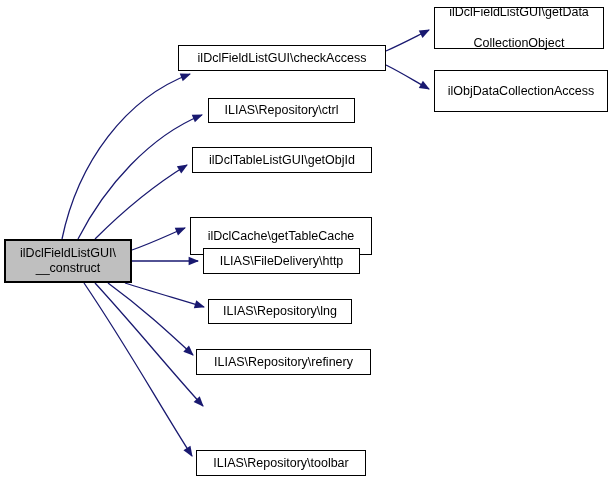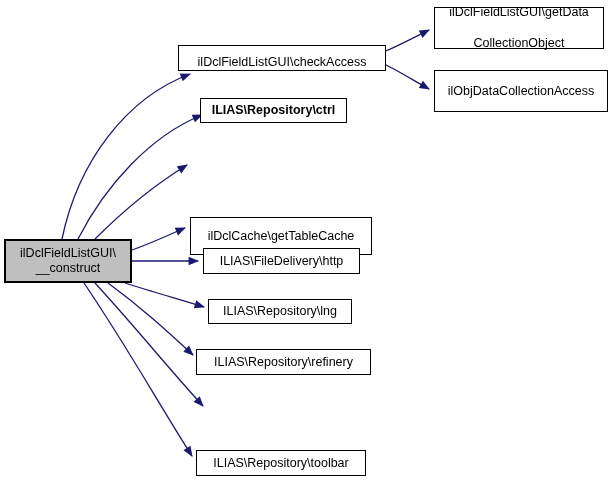--- a/index.html
+++ b/index.html
@@ -48,22 +48,22 @@
     cursor: pointer;
   }
   .node span { display: block; }
   .node.focus {
     background: var(--focus-fill, #bfbfbf);
     border-width: 2px;
     cursor: default;
   }
   
   .n-construct     { left: 4px;   top: 239px; width: 128px; height: 44px; }
-  .n-checkaccess   { left: 178px; top: 45px;  width: 208px; height: 26px; justify-content: flex-end; }
-  .n-ctrl          { left: 200px; top: 98px;  width: 147px; height: 25px; font-weight: bold; }
+  .n-checkaccess   { left: 178px; top: 45px;  width: 208px; height: 26px; }
+  .n-ctrl          { left: 208px; top: 98px;  width: 147px; height: 25px; }
   .n-getobjid      { left: 192px; top: 147px; width: 180px; height: 26px; }
   .n-gettablecache { left: 190px; top: 201px; width: 182px; height: 38px; margin-top: 16px; }
   .n-http          { left: 203px; top: 248px; width: 157px; height: 26px; }
   .n-lng           { left: 208px; top: 299px; width: 144px; height: 25px; }
   .n-refinery      { left: 196px; top: 349px; width: 175px; height: 26px; }
   .n-tabs          { left: 207px; top: 400px; width: 149px; height: 26px; }
   .n-toolbar       { left: 196px; top: 450px; width: 170px; height: 26px; }
   .n-getdata       { left: 434px; top: 7px;   width: 170px; height: 42px; gap: 16px; }
   .n-hasaccess     { left: 434px; top: 70px;  width: 174px; height: 42px; }
 </style>
@@ -97,20 +97,23 @@
   </div>
 
   <div class="node n-checkaccess">
     <span>ilDclFieldListGUI\checkAccess</span>
   </div>
 
   <div class="node n-ctrl">
     <span>ILIAS\Repository\ctrl</span>
   </div>
 
+  <div class="node n-getobjid">
+    <span>ilDclTableListGUI\getObjId</span>
+  </div>
 
   <div class="node n-gettablecache">
     <span>ilDclCache\getTableCache</span>
   </div>
 
   <div class="node n-http">
     <span>ILIAS\FileDelivery\http</span>
   </div>
 
   <div class="node n-lng">

